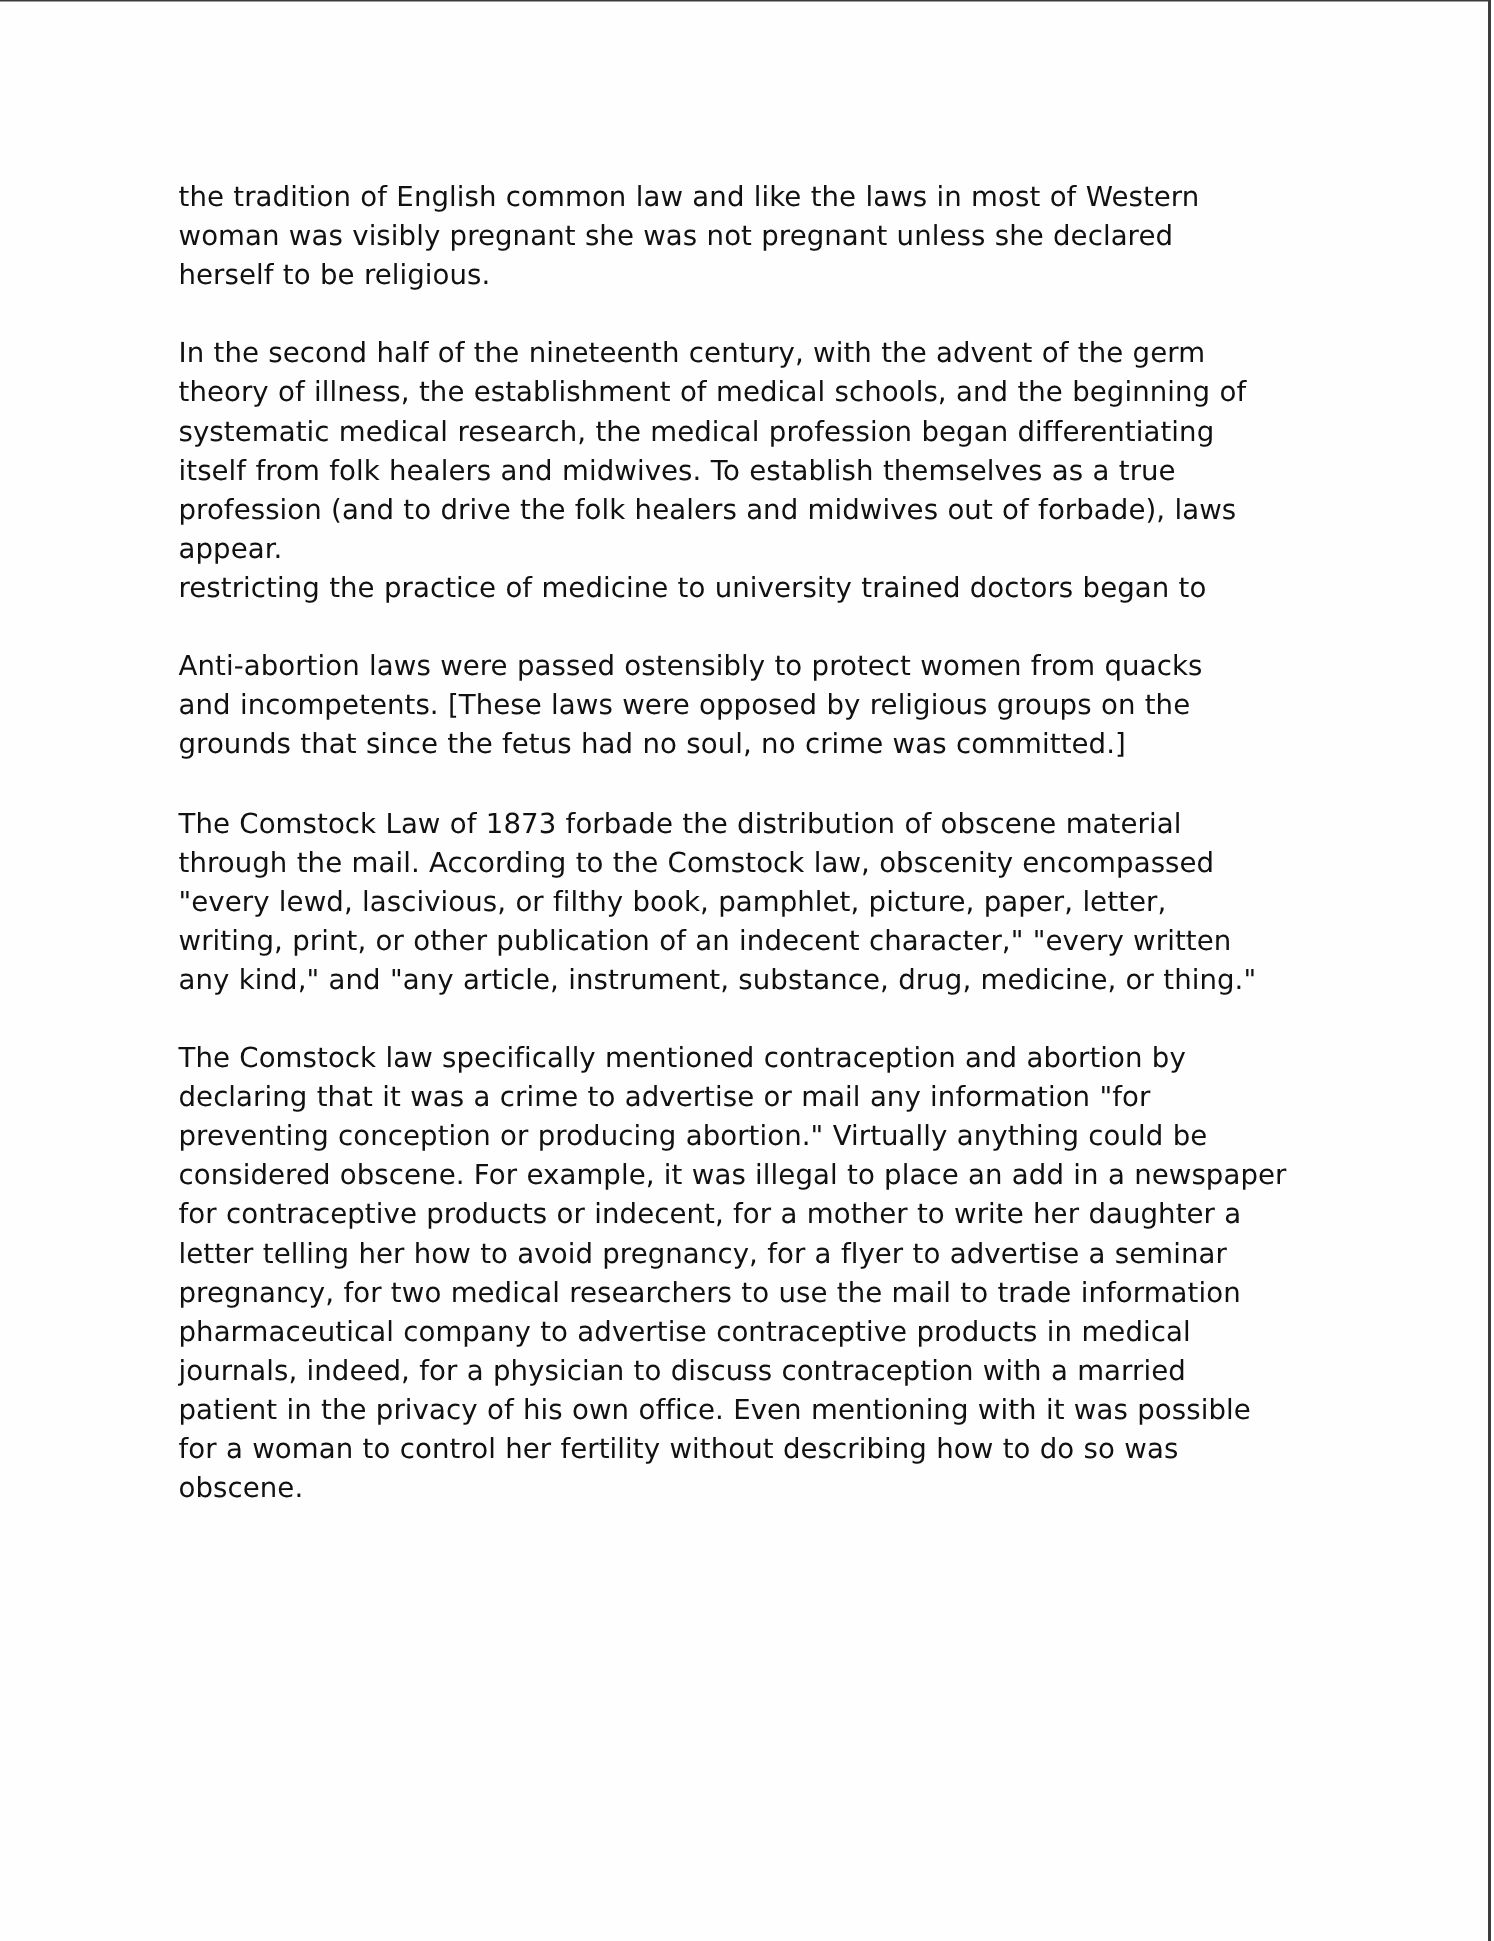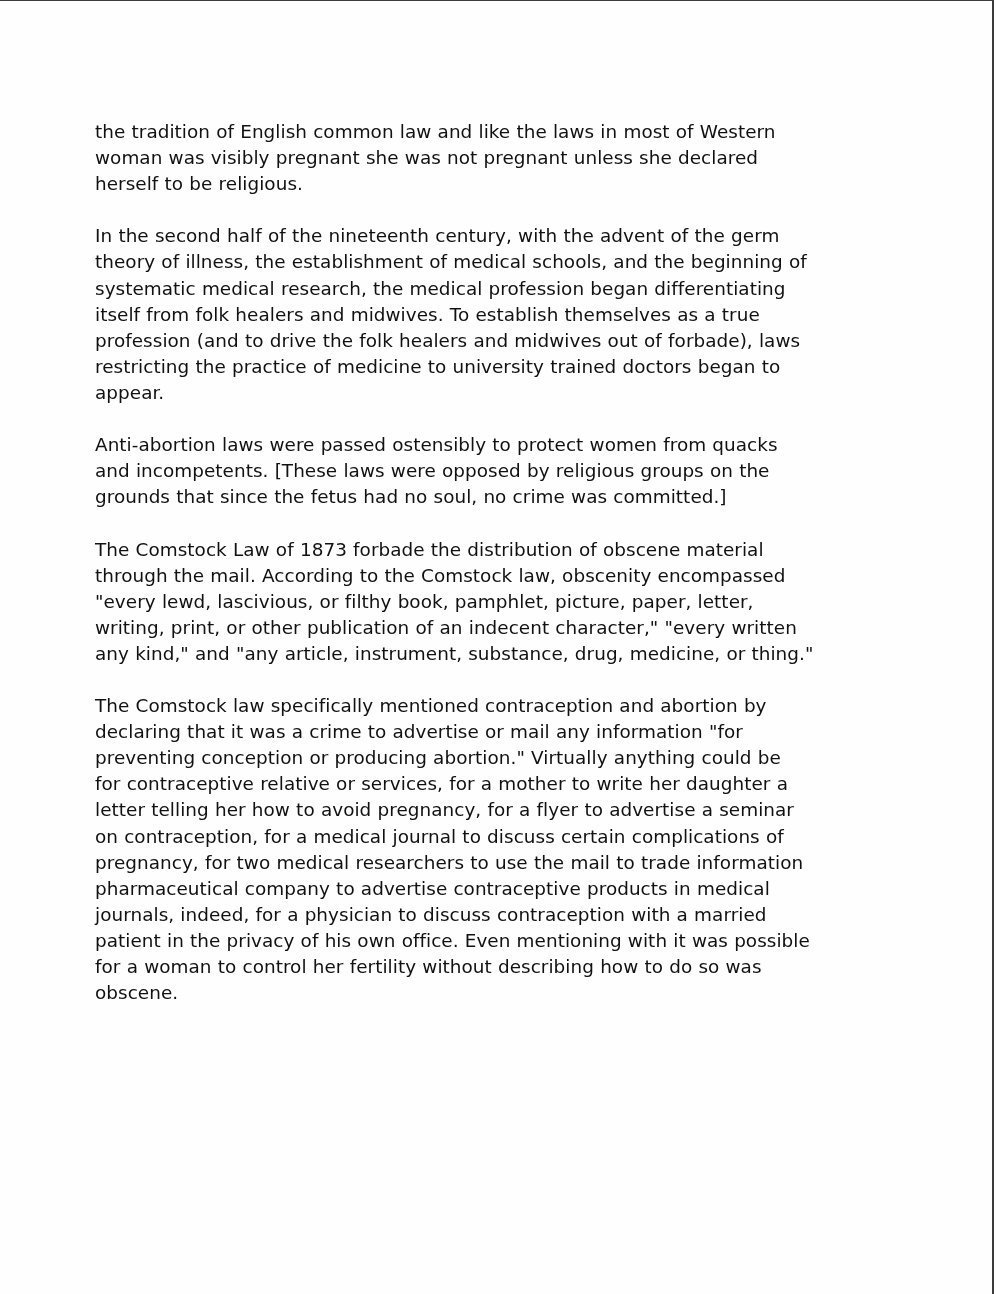--- a/index.html
+++ b/index.html
@@ -19,21 +19,21 @@
       top: 0;
       width: 994px;
       height: 1294px;
       background: #fefefe;
       border-top: 1px solid #3c3c3c;
       border-right: 2px solid #3c3c3c;
       box-sizing: border-box;
     }
     .content {
       position: absolute;
-      left: 95px;
+      left: 119px;
       top: 118px;
       width: 780px;
       font-family: "DejaVu Sans", sans-serif;
       font-size: 18.4px;
       line-height: 26.1px;
       color: #111111;
       letter-spacing: 0.05px;
       word-spacing: 0.3px;
     }
     .para {
@@ -55,45 +55,45 @@
       <span class="line">woman was visibly pregnant she was not pregnant unless she declared</span>
       <span class="line">herself to be religious.</span>
     </p>
 
     <p class="para">
       <span class="line">In the second half of the nineteenth century, with the advent of the germ</span>
       <span class="line">theory of illness, the establishment of medical schools, and the beginning of</span>
       <span class="line">systematic medical research, the medical profession began differentiating</span>
       <span class="line">itself from folk healers and midwives. To establish themselves as a true</span>
       <span class="line">profession (and to drive the folk healers and midwives out of forbade), laws</span>
+      <span class="line">appear.</span>
       <span class="line">restricting the practice of medicine to university trained doctors began to</span>
-      <span class="line">appear.</span>
     </p>
 
     <p class="para">
       <span class="line">Anti-abortion laws were passed ostensibly to protect women from quacks</span>
       <span class="line">and incompetents. [These laws were opposed by religious groups on the</span>
       <span class="line">grounds that since the fetus had no soul, no crime was committed.]</span>
     </p>
 
     <p class="para">
       <span class="line">The Comstock Law of 1873 forbade the distribution of obscene material</span>
       <span class="line">through the mail. According to the Comstock law, obscenity encompassed</span>
       <span class="line">"every lewd, lascivious, or filthy book, pamphlet, picture, paper, letter,</span>
       <span class="line">writing, print, or other publication of an indecent character," "every written</span>
       <span class="line">any kind," and "any article, instrument, substance, drug, medicine, or thing."</span>
     </p>
 
     <p class="para">
       <span class="line">The Comstock law specifically mentioned contraception and abortion by</span>
       <span class="line">declaring that it was a crime to advertise or mail any information "for</span>
       <span class="line">preventing conception or producing abortion." Virtually anything could be</span>
-      <span class="line">for contraceptive relative or services, for a mother to write her daughter a</span>
+      <span class="line">considered obscene. For example, it was illegal to place an add in a newspaper</span>
+      <span class="line">for contraceptive products or indecent, for a mother to write her daughter a</span>
       <span class="line">letter telling her how to avoid pregnancy, for a flyer to advertise a seminar</span>
-      <span class="line">on contraception, for a medical journal to discuss certain complications of</span>
       <span class="line">pregnancy, for two medical researchers to use the mail to trade information</span>
       <span class="line">pharmaceutical company to advertise contraceptive products in medical</span>
       <span class="line">journals, indeed, for a physician to discuss contraception with a married</span>
       <span class="line">patient in the privacy of his own office. Even mentioning with it was possible</span>
       <span class="line">for a woman to control her fertility without describing how to do so was</span>
       <span class="line">obscene.</span>
     </p>
 
   </div>
 </div>

